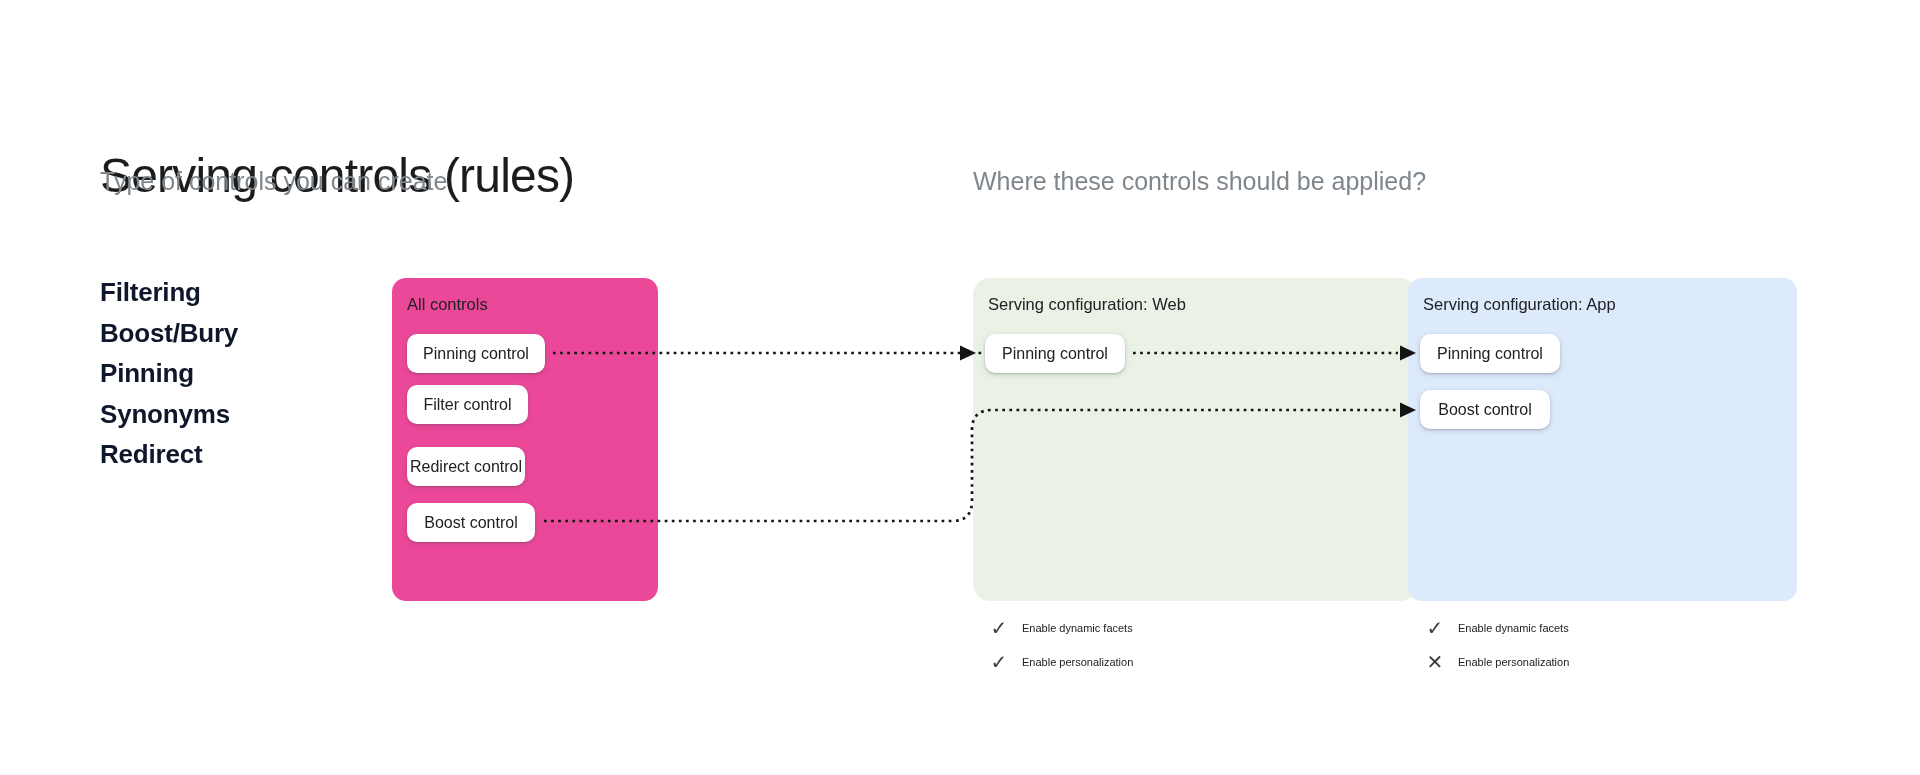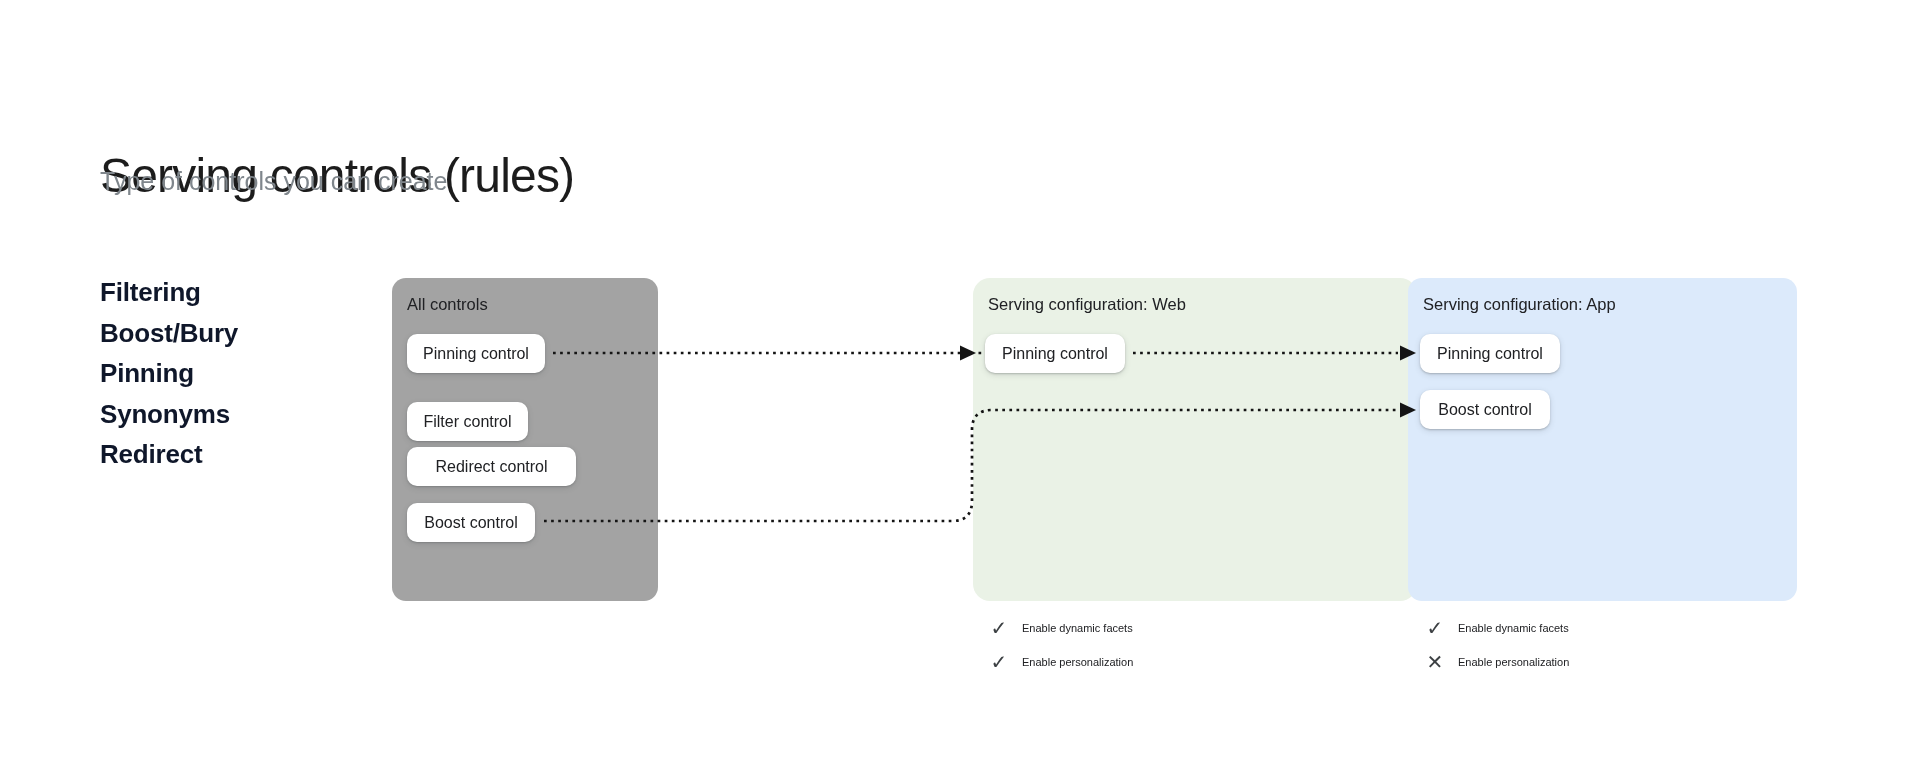--- a/index.html
+++ b/index.html
@@ -54,21 +54,21 @@
     white-space: nowrap;
   }
 
   
   .card {
     position: absolute;
     top: 278px;
     height: 323px;
     border-radius: 14px;
   }
-  #card-all { left: 392px;  width: 266px; background: #a3a3a3; }
+  #card-all { left: 392px;  width: 266px; background: #ec4899; }
   #card-web { left: 973px;  width: 444px; background: #eaf2e6; border-radius: 17px; }
   #card-app { left: 1408px; width: 389px; background: #dceafb; }
 
   .card-label {
     position: absolute;
     left: 15px;
     top: 16px;
     font-size: 16.5px;
     line-height: 21px;
     color: #202124;
@@ -84,22 +84,22 @@
     box-shadow: 0 1px 2px rgba(60,64,67,.28), 0 2px 6px rgba(60,64,67,.14);
     display: flex;
     align-items: center;
     justify-content: center;
     font-size: 16px;
     color: #202124;
     white-space: nowrap;
   }
   
   .chip.g1 { left: 15px; top: 56px;  width: 138px; }
-  .chip.g2 { left: 15px; top: 124px; width: 121px; }
-  .chip.g3 { left: 15px; top: 169px; width: 169px; }
+  .chip.g2 { left: 15px; top: 107px; width: 121px; }
+  .chip.g3 { left: 15px; top: 169px; width: 118px; }
   .chip.g4 { left: 15px; top: 225px; width: 128px; }
   
   .chip.w1 { left: 12px; top: 56px;  width: 140px; }
   
   .chip.a1 { left: 12px; top: 56px;  width: 140px; }
   .chip.a2 { left: 12px; top: 112px; width: 130px; }
 
   
   .features {
     position: absolute;
@@ -145,20 +145,21 @@
   .arrow-head { fill: #141414; stroke: none; }
 </style>
 </head>
 <body>
 
 <div id="canvas">
 
   <h1 class="section-title col-left">Serving controls (rules)</h1>
   <div class="section-subtitle col-left">Type of controls you can create</div>
 
+  <div class="section-subtitle col-right">Where these controls should be applied?</div>
 
   <ul id="control-types">
     <li>Filtering</li>
     <li>Boost/Bury</li>
     <li>Pinning</li>
     <li>Synonyms</li>
     <li>Redirect</li>
   </ul>
 
   <div class="card" id="card-all">

